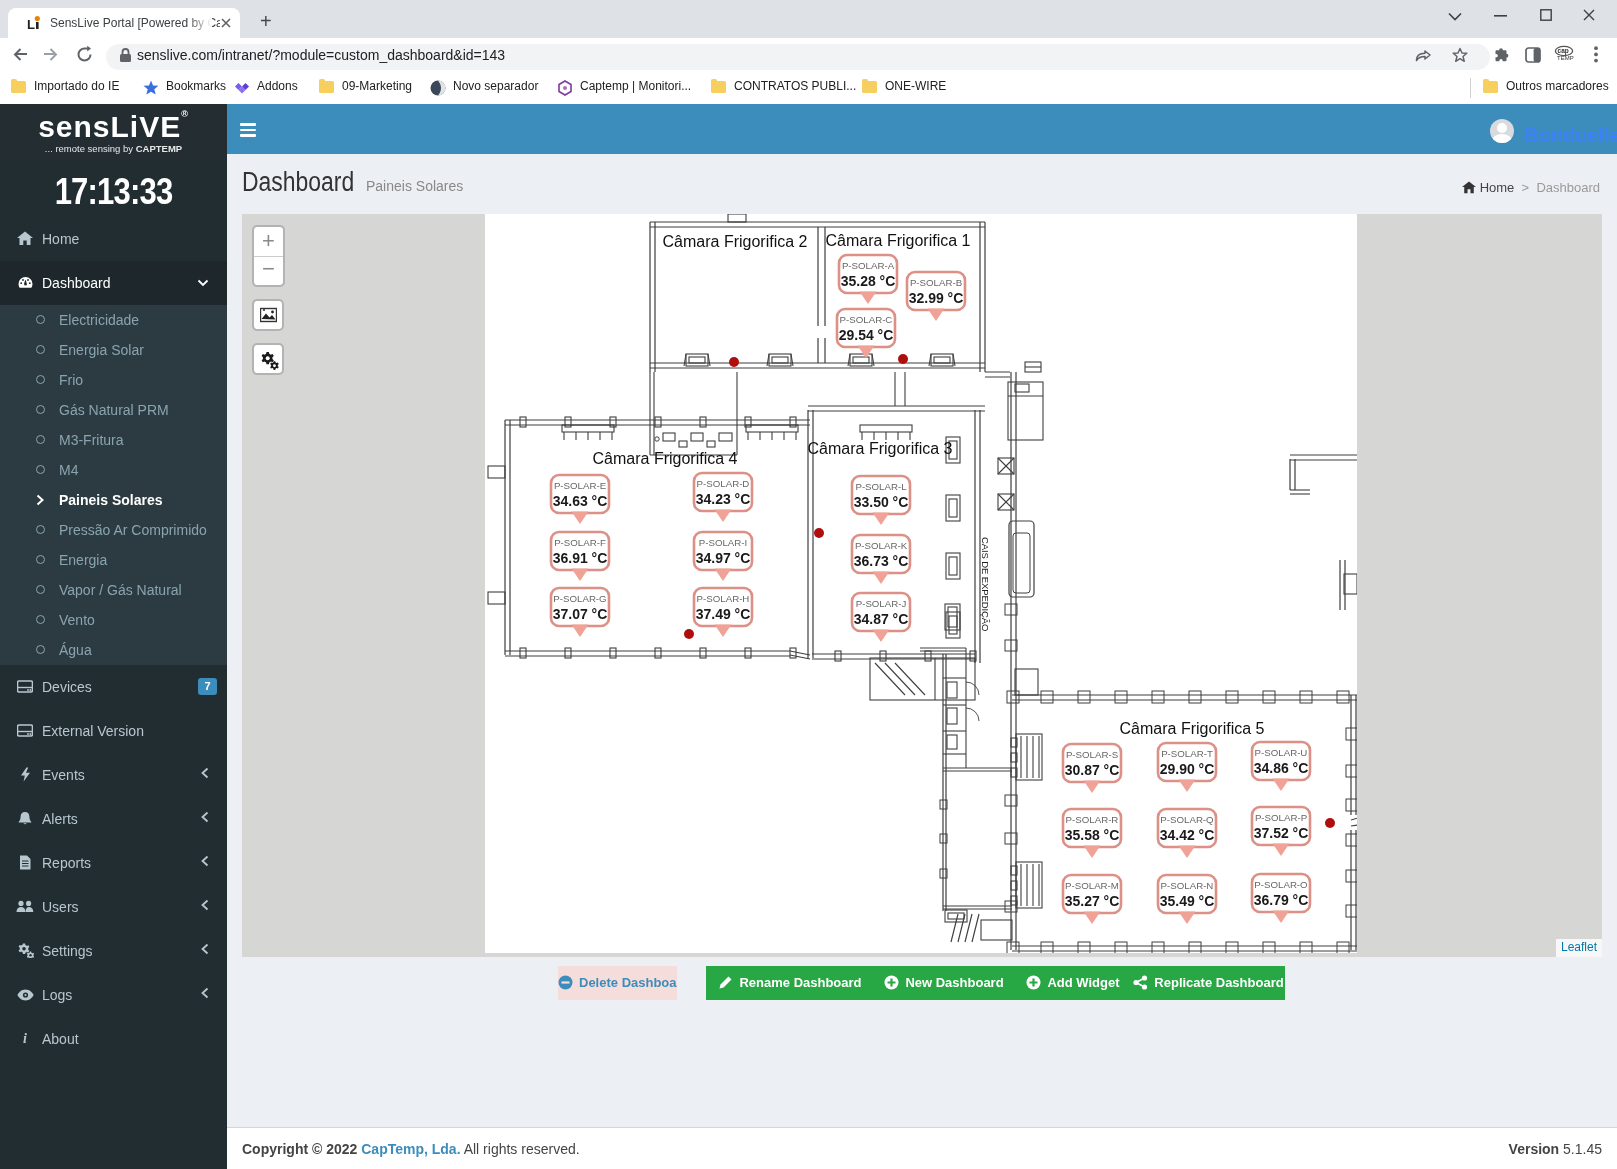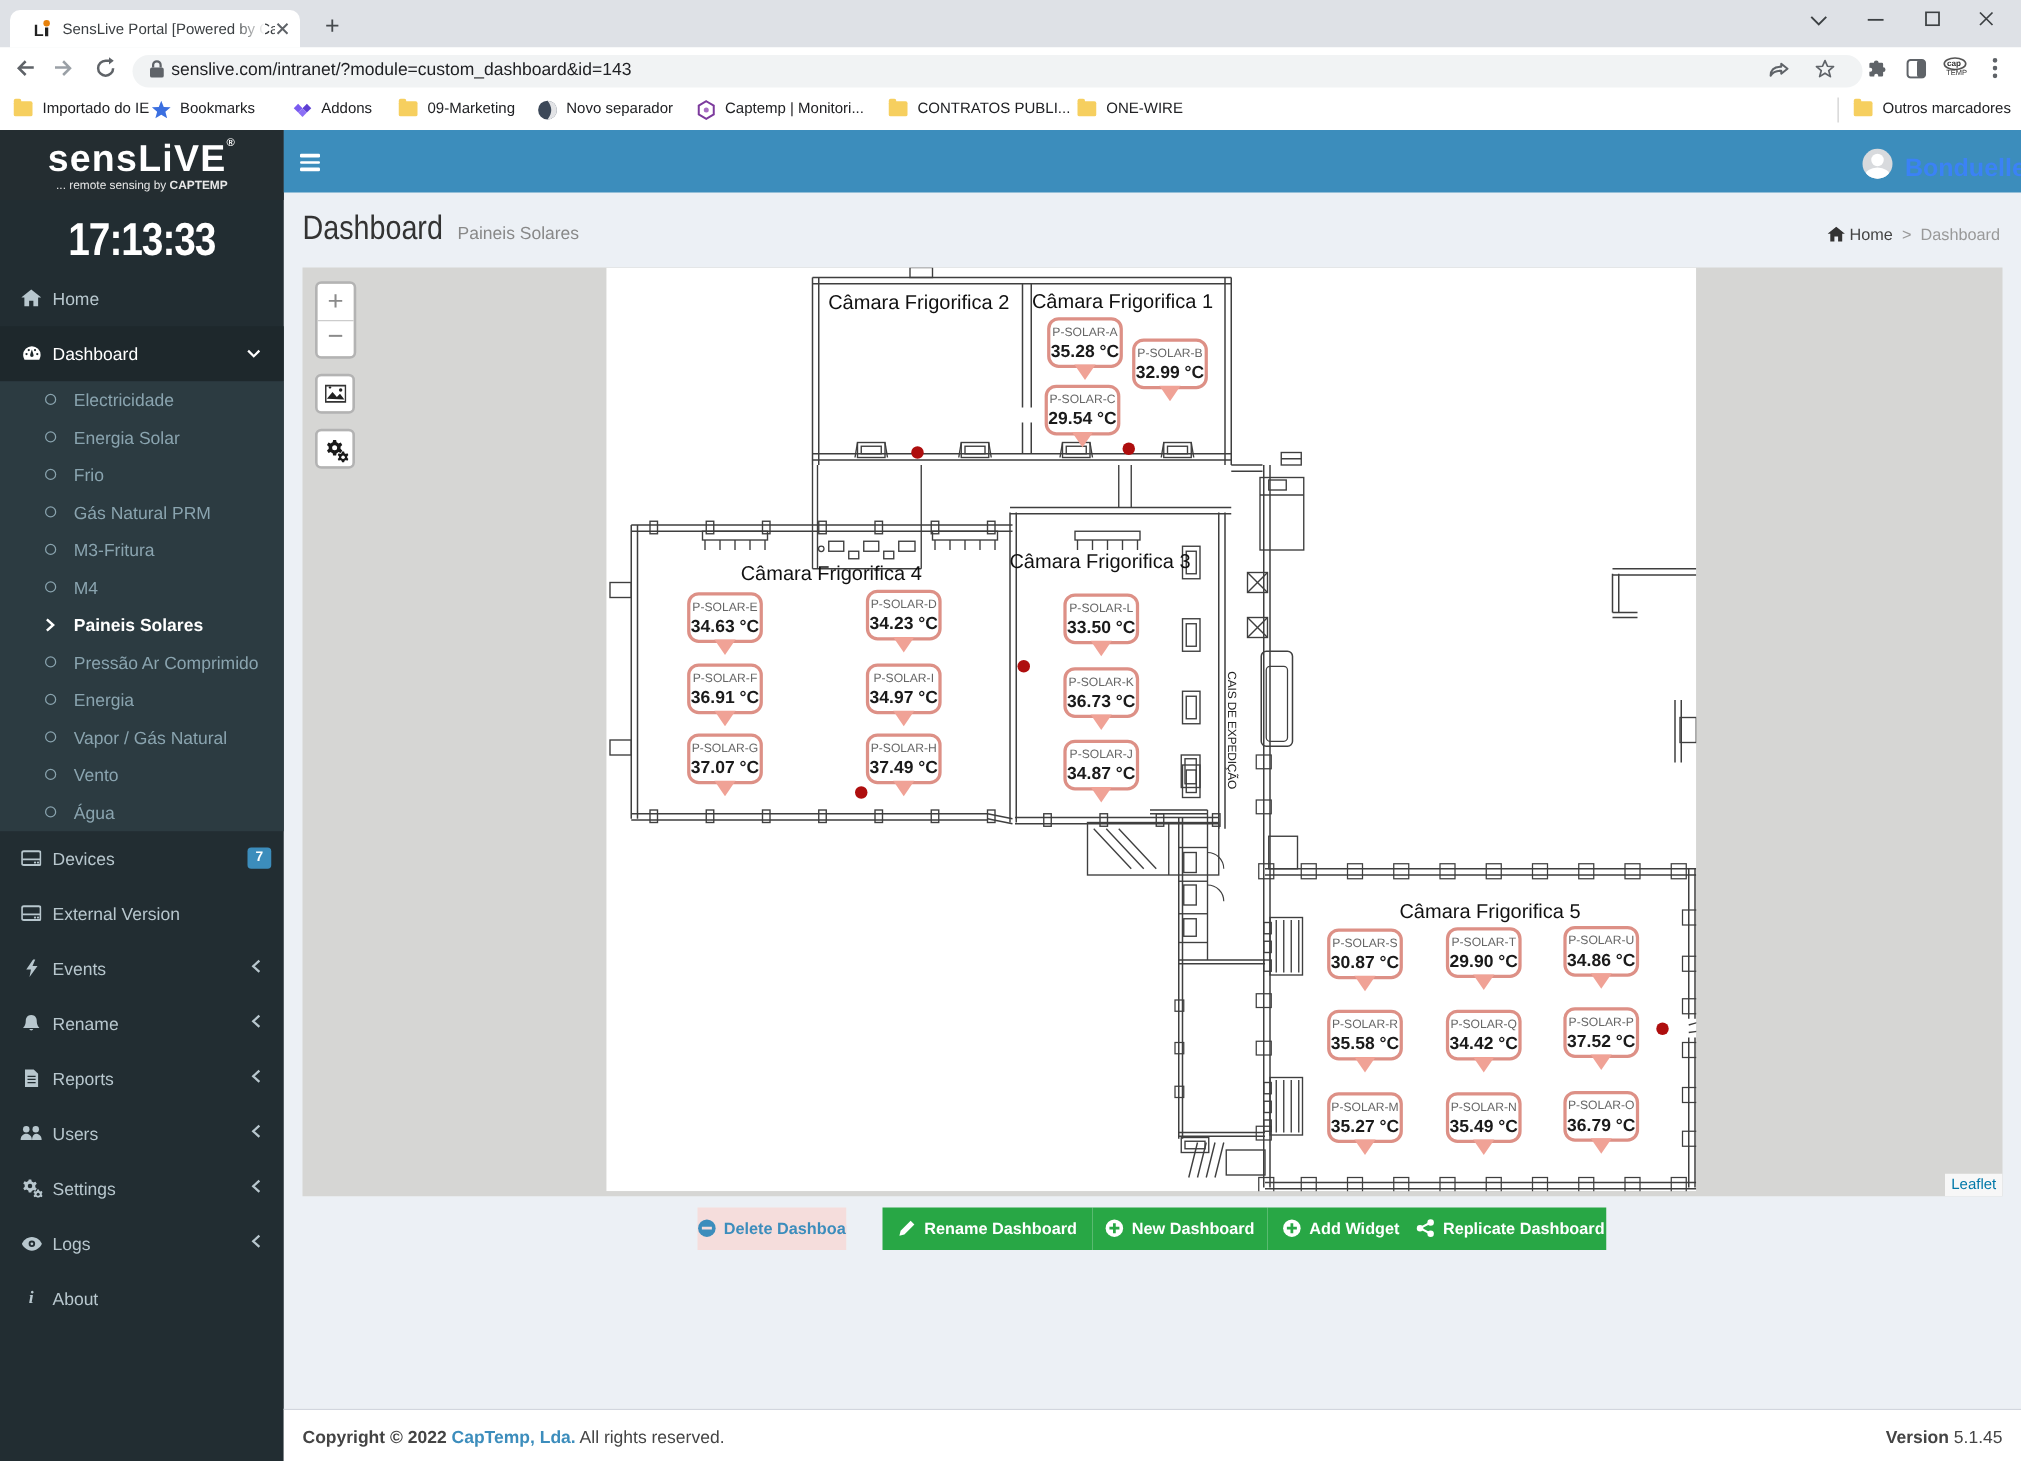--- a/index.html
+++ b/index.html
@@ -137,21 +137,21 @@
     </svg>
   <svg style="position:absolute;left:1594px;top:8px" width="4" height="17" viewBox="0 0 4 17">
       <circle cx="2" cy="2.2" r="1.9" fill="#5f6368"></circle>
       <circle cx="2" cy="8.4" r="1.9" fill="#5f6368"></circle>
       <circle cx="2" cy="14.6" r="1.9" fill="#5f6368"></circle>
     </svg>
 </div>
 
 <div id="bkbar">
   <div class="bkitem" style="left:11px"><span class="folder"></span><span style="margin-left:23px">Importado do IE</span></div>
-  <div class="bkitem" style="left:121px"><svg width="16" height="16" viewBox="0 0 16 16" style="position:absolute;top:1px">
+  <div class="bkitem" style="left:143px"><svg width="16" height="16" viewBox="0 0 16 16" style="position:absolute;top:1px">
         <path d="M8 0.5 L10 5.5 L15.5 5.8 L11.3 9.3 L12.7 14.6 L8 11.7 L3.3 14.6 L4.7 9.3 L0.5 5.8 L6 5.5 Z" fill="#3b6fe0"></path>
       </svg><span style="margin-left:23px">Bookmarks</span></div>
   <div class="bkitem" style="left:234px"><svg width="16" height="16" viewBox="0 0 16 16" style="position:absolute;top:1px">
         <path d="M4.5 3 L8 6.5 L4.5 10 L1 6.5 Z" fill="#7a5bf0"></path>
         <path d="M11.5 3 L15 6.5 L11.5 10 L8 6.5 Z" fill="#5d3fd3"></path>
         <path d="M8 6.5 L11.5 10 L8 13.5 L4.5 10 Z" fill="#8b6ff5"></path>
       </svg><span style="margin-left:23px">Addons</span></div>
   <div class="bkitem" style="left:319px"><span class="folder"></span><span style="margin-left:23px">09-Marketing</span></div>
   <div class="bkitem" style="left:430px"><svg width="16" height="16" viewBox="0 0 16 16" style="position:absolute;top:1px">
         <circle cx="8" cy="8" r="7.5" fill="#3c4858"></circle>
@@ -278,21 +278,21 @@
     <span class="lbl">Events</span>
     <span class="chev"><svg width="8" height="12" viewBox="0 0 8 12">
         <path d="M6.5 1.5 L1.5 6 L6.5 10.5" stroke="#b8c7ce" stroke-width="1.8" fill="none"></path>
       </svg></span>
   </div>
 <div class="mitem" style="top:797px">
     <span class="ic"><svg width="14" height="15" viewBox="0 0 14 15" style="vertical-align:-2px">
         <path d="M7 1 C4.2 1 2.6 3 2.6 5.6 C2.6 9.3 1 10.4 0.5 11.4 H13.5 C13 10.4 11.4 9.3 11.4 5.6 C11.4 3 9.8 1 7 1 Z" fill="#b8c7ce"></path>
         <path d="M5.4 12.2 a1.7 1.7 0 0 0 3.2 0 Z" fill="#b8c7ce"></path>
       </svg></span>
-    <span class="lbl">Rename</span>
+    <span class="lbl">Alerts</span>
     <span class="chev"><svg width="8" height="12" viewBox="0 0 8 12">
         <path d="M6.5 1.5 L1.5 6 L6.5 10.5" stroke="#b8c7ce" stroke-width="1.8" fill="none"></path>
       </svg></span>
   </div>
 <div class="mitem" style="top:841px">
     <span class="ic"><svg width="12" height="15" viewBox="0 0 12 15" style="vertical-align:-2px">
         <path d="M1 0.5 H8 L11.5 4 V14.5 H1 Z" fill="#b8c7ce"></path>
         <path d="M3 6 H9.5 M3 8.5 H9.5 M3 11 H9.5" stroke="#222d32" stroke-width="1"></path>
       </svg></span>
     <span class="lbl">Reports</span>

